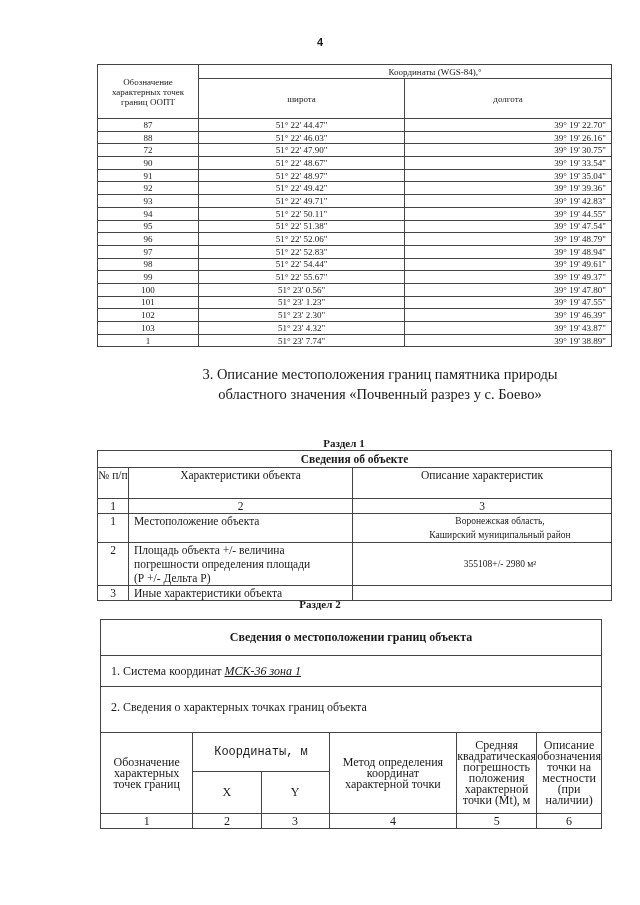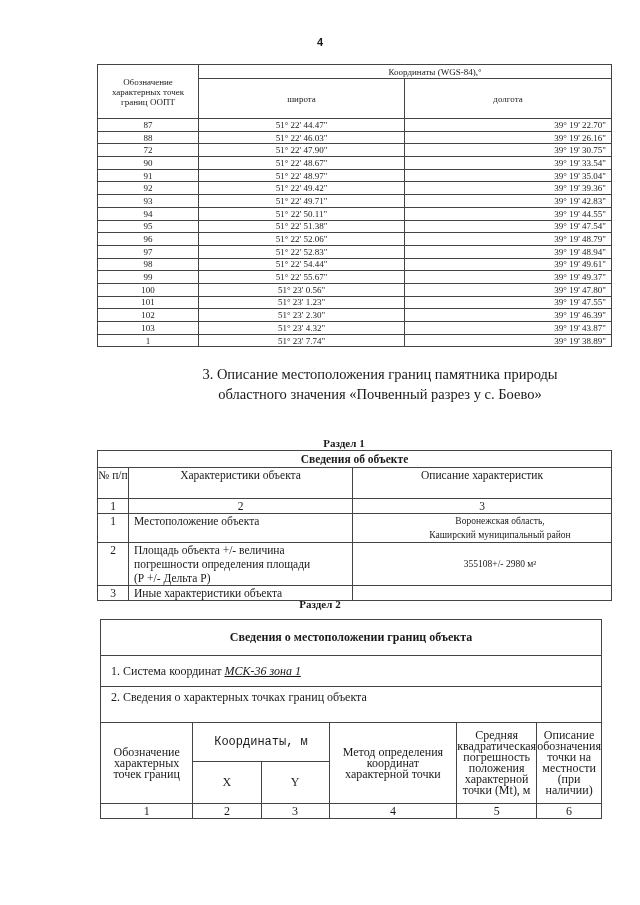--- a/index.html
+++ b/index.html
@@ -190,21 +190,21 @@
   <tbody>
       <tr>
     <td colspan="6" style="height:35px; font-weight:bold;">Сведения о местоположении границ объекта</td>
   </tr>
   <tr>
     <td colspan="6" class="left" style="height:30px;">
       <span>1. Система координат </span><span class="under">МСК-36 зона 1</span>
     </td>
   </tr>
   <tr>
-    <td colspan="6" class="left" style="height:30px; vertical-align:top; padding-top:5px;">2. Сведения о характерных точках границ объекта</td>
+    <td colspan="6" class="left" style="height:30px; vertical-align:top; padding-top:15px;">2. Сведения о характерных точках границ объекта</td>
   </tr>
   <tr>
     <td rowspan="2" style="width:92px;">Обозначение характерных точек границ</td>
     <td colspan="2" style="height:38px;font-family:Liberation Mono, monospace;">Координаты, м</td>
     <td rowspan="2" style="width:120px; padding:0 4px;">Метод определения координат характерной точки</td>
     <td rowspan="2" style="width:78px; height:80px;">Средняя квадратическая погрешность положения характерной точки (Mt), м</td>
     <td rowspan="2" style="width:58px;">Описание обозначения точки на местности (при наличии)</td>
   </tr>
   <tr>
     <td style="width:68px; height:40px;">X</td>

